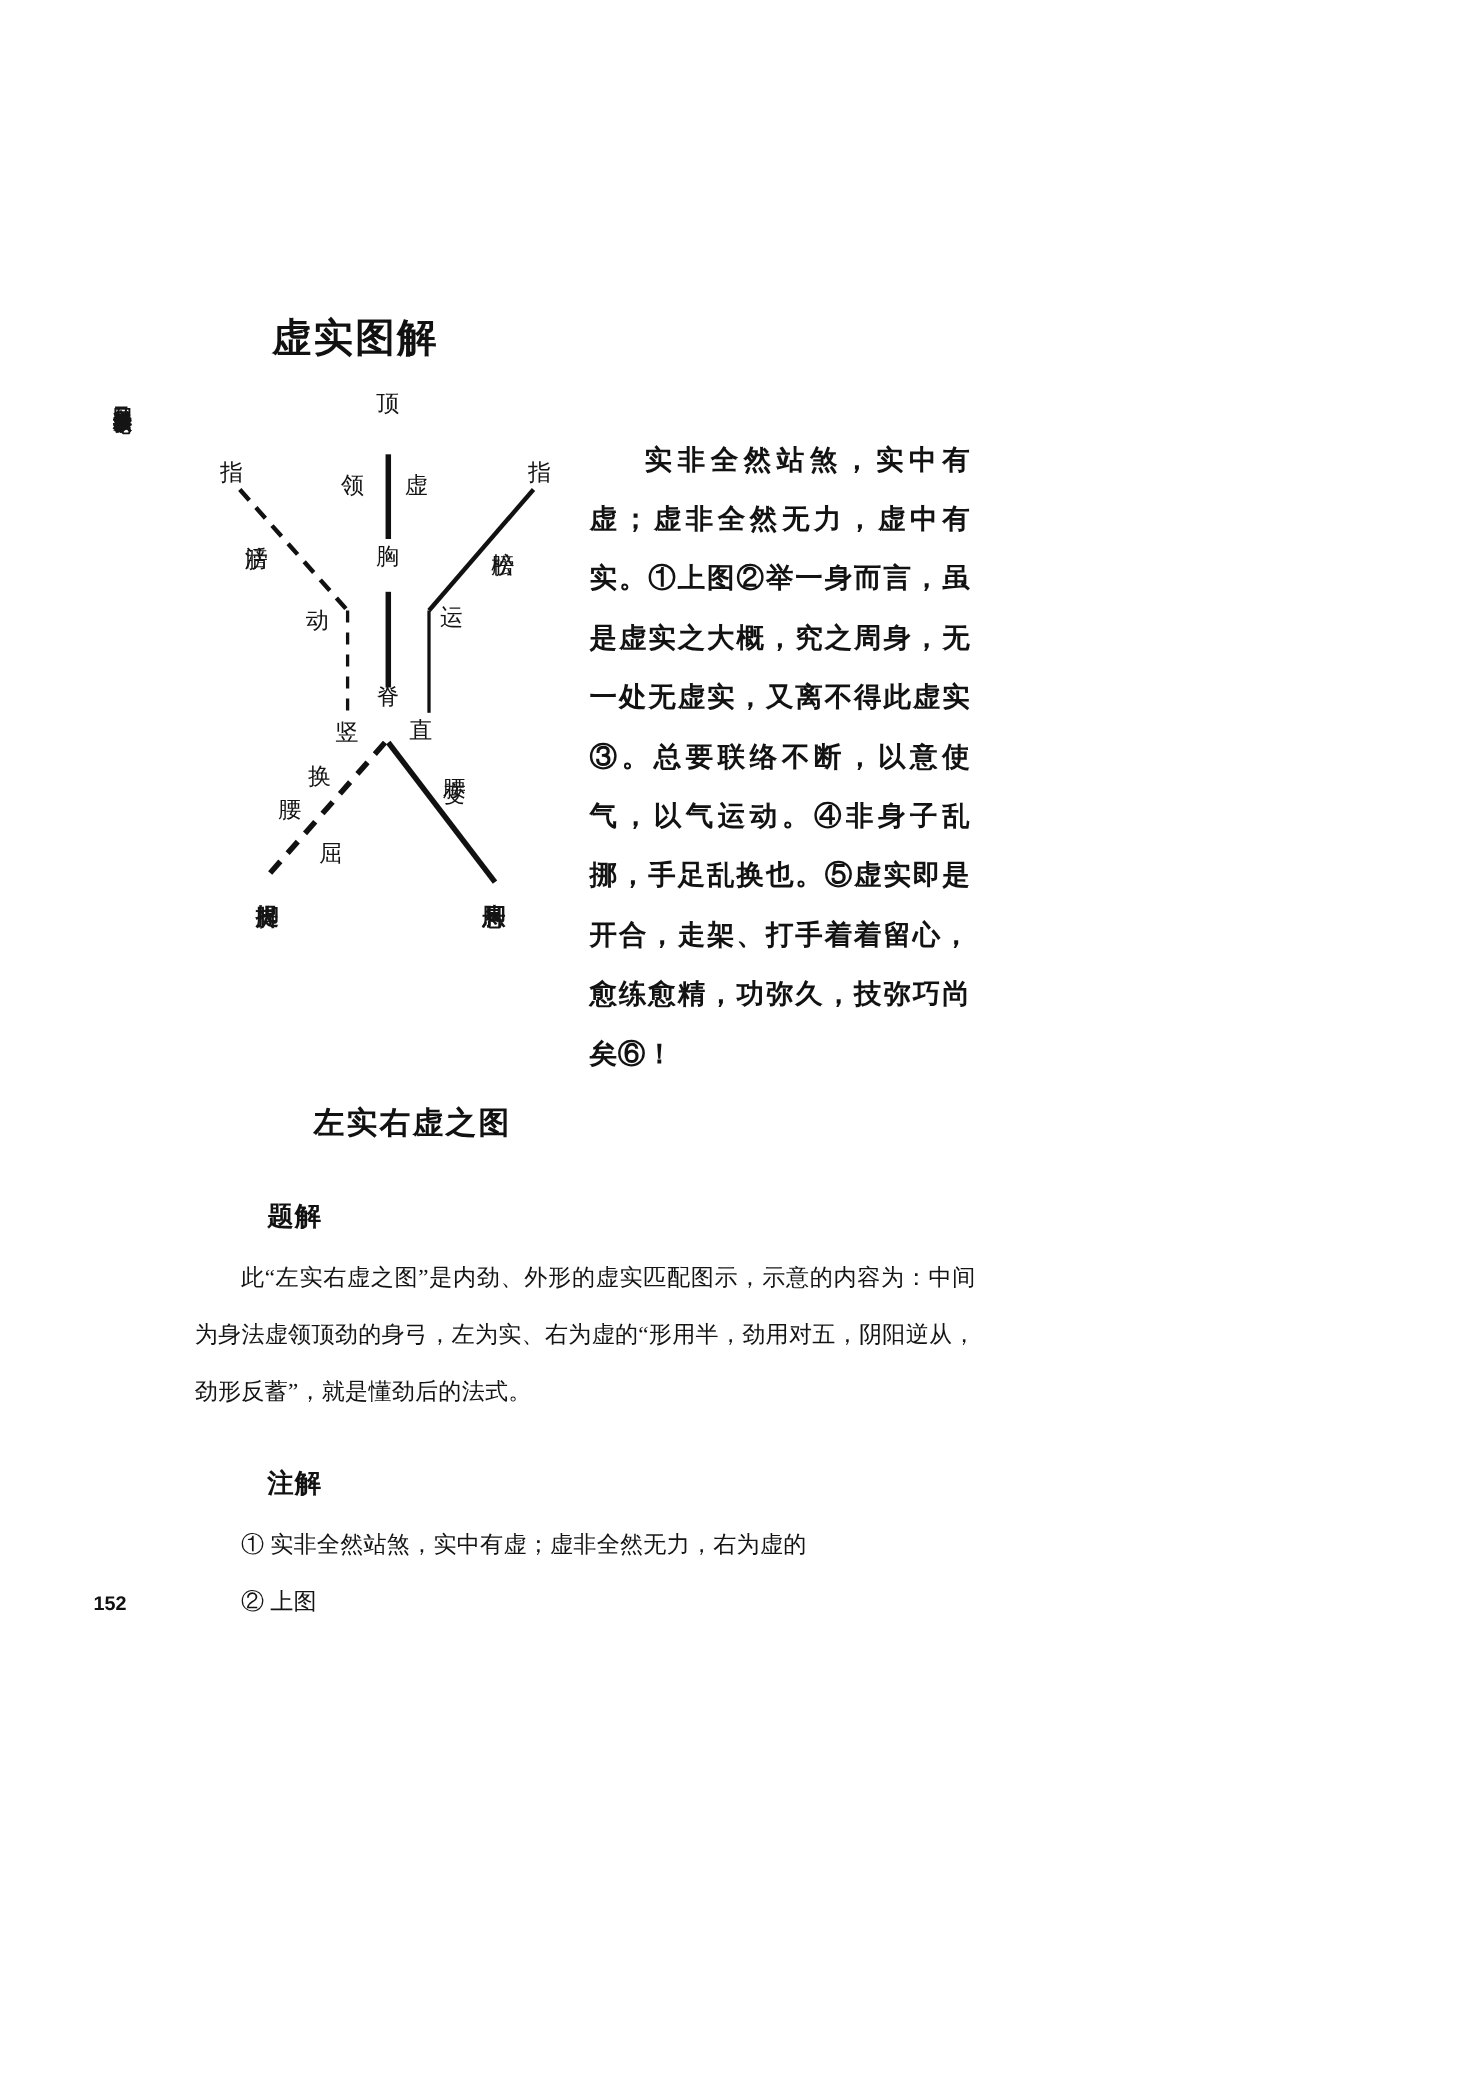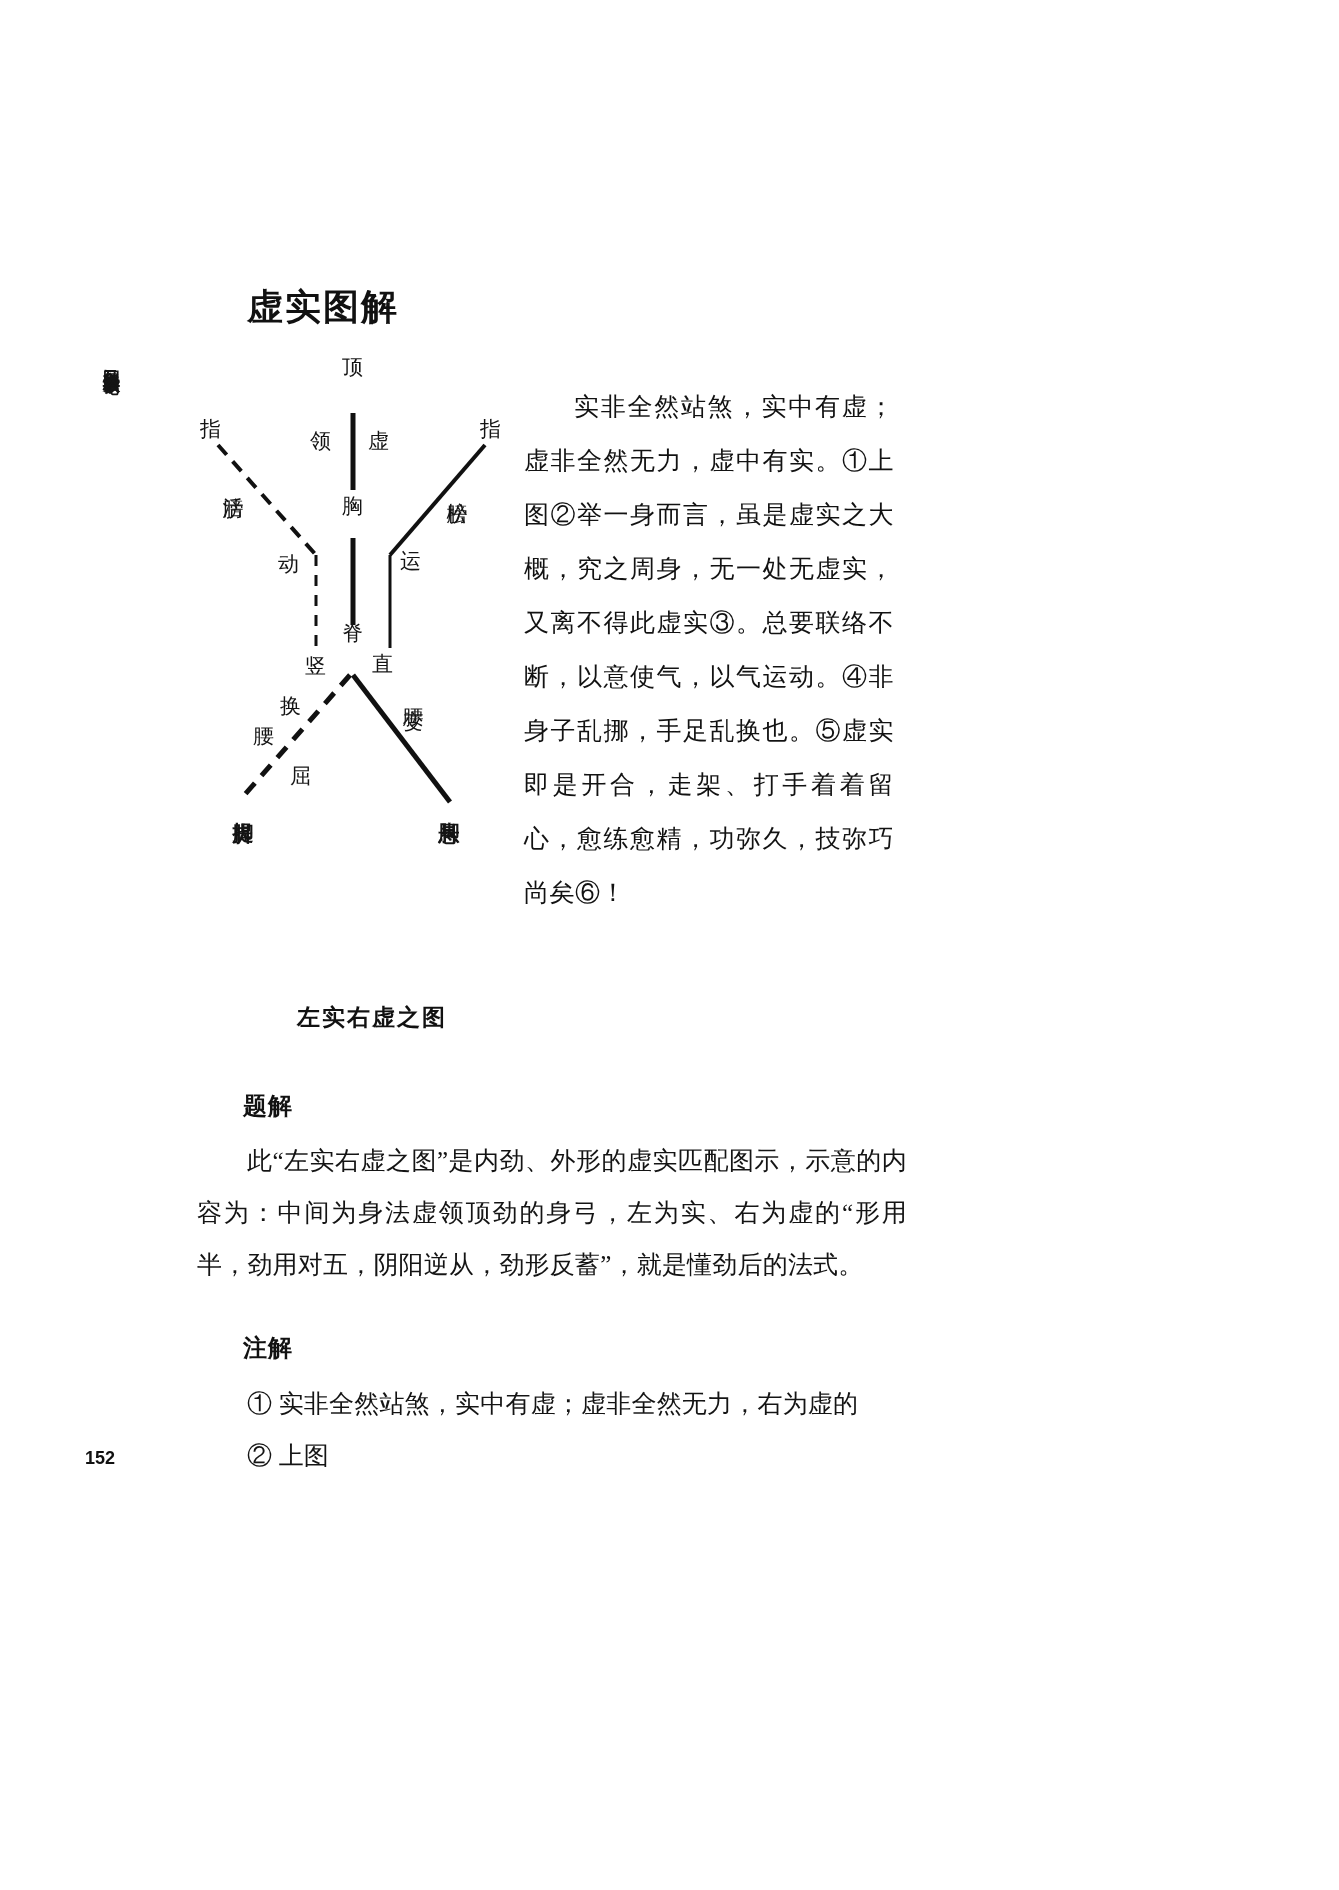--- a/index.html
+++ b/index.html
@@ -69,60 +69,58 @@
     writing-mode: vertical-rl;
     text-orientation: upright;
     white-space: normal;
     letter-spacing: 1px;
   }
   .dlabel.bold { font-weight: bold; }
   .fig-caption {
     position: absolute;
     left: 285px;
     top: 1002px;
-    font-size: 23px;
+    font-size: 28px;
     font-weight: bold;
     letter-spacing: 2px;
     color: #111;
-    margin-left: 12px;
   }
 
   
   .quote-col {
     position: absolute;
     left: 524px;
     top: 380px;
     width: 370px;
     font-size: 25px;
     line-height: 54px;
     letter-spacing: 0.5px;
     text-align: justify;
     color: #121212;
   }
-  .quote-col p { margin: 0; text-indent: 2em; }
+  .quote-col p { margin: 12px; text-indent: 2em; font-weight: bold; }
 
   
   .sub-head {
     position: absolute;
     font-size: 24px;
     font-weight: bold;
     letter-spacing: 1px;
     color: #111;
     font-family: "DejaVu Serif", "Liberation Serif", serif;
   }
   .body-para {
     position: absolute;
     left: 177px;
     width: 710px;
-    font-size: 25px;
+    font-size: 21px;
     line-height: 52px;
     letter-spacing: 0.2px;
     text-align: justify;
     color: #141414;
-    margin-left: 20px;
   }
   .body-para p { margin: 0; }
   .indent { text-indent: 2em; }
 
   .page-number {
     position: absolute;
     left: 85px;
     top: 1448px;
     font-size: 18px;
     font-weight: bold;

